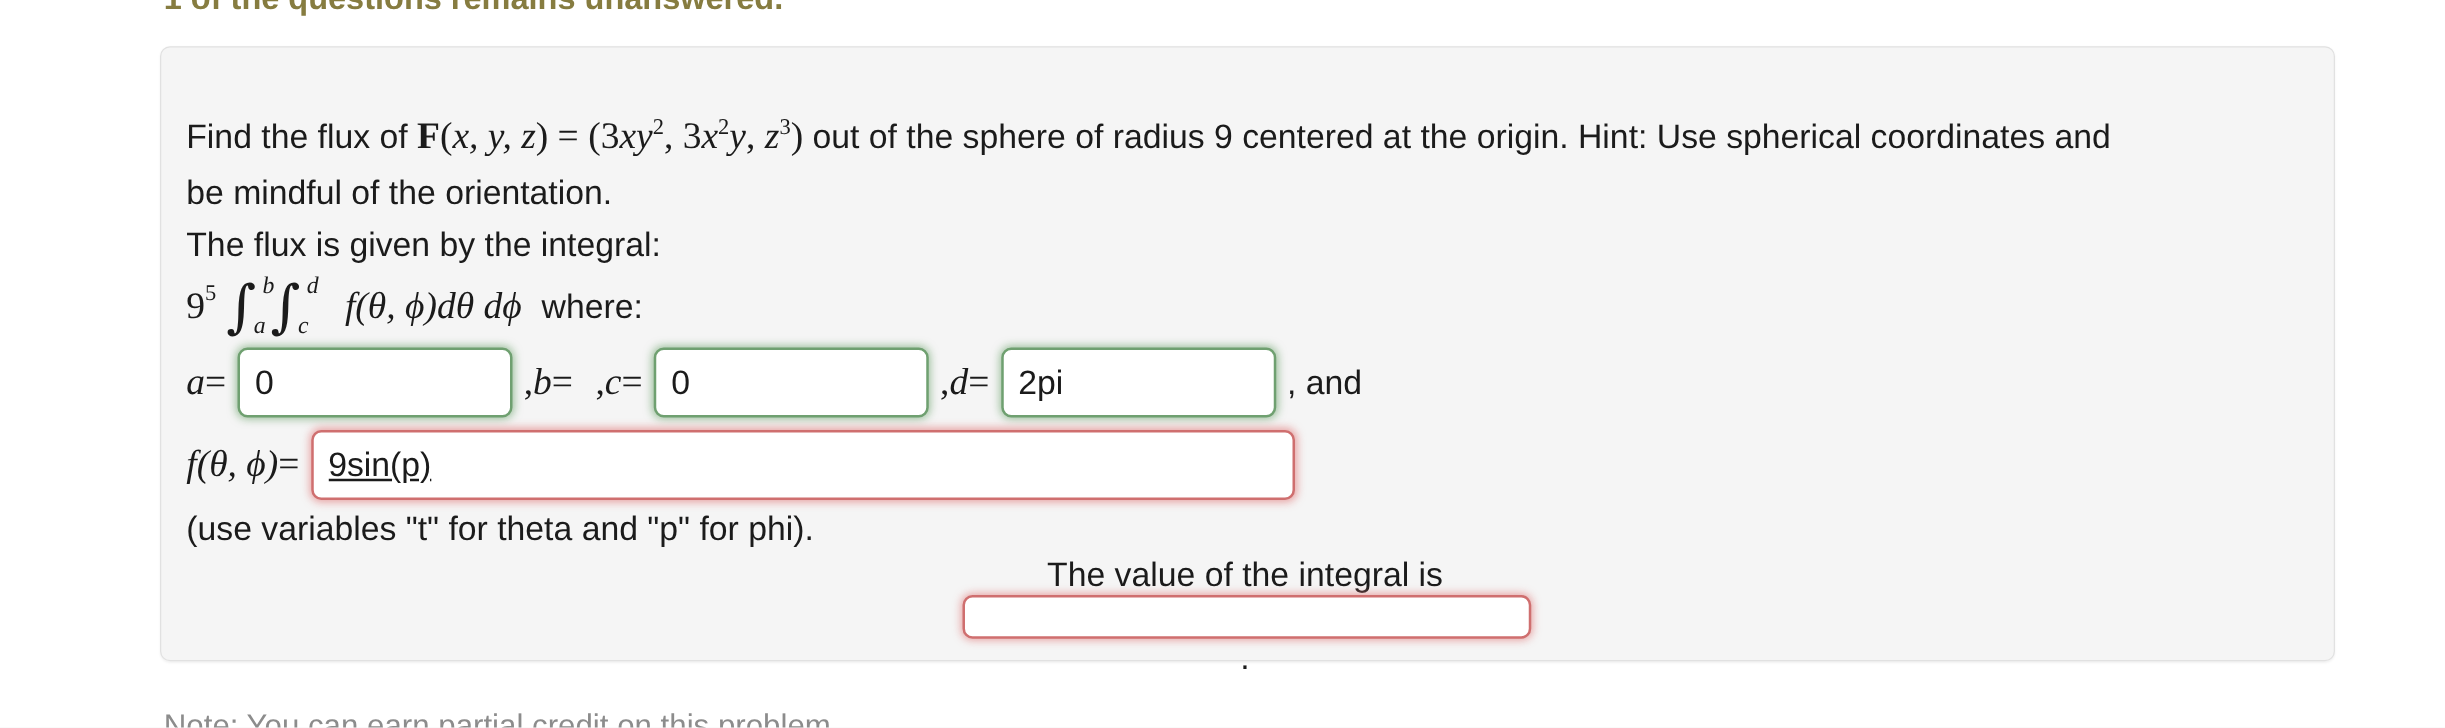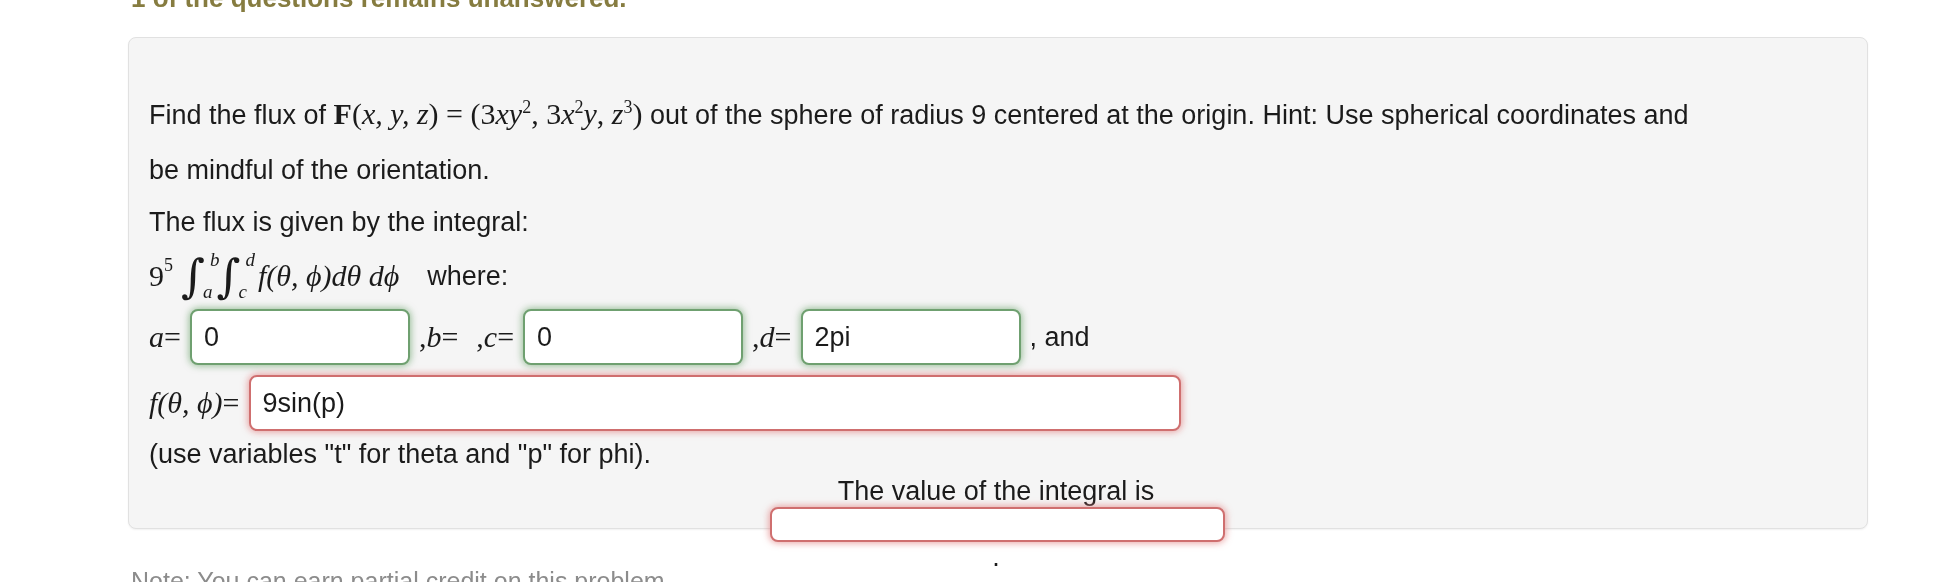--- a/index.html
+++ b/index.html
@@ -28,63 +28,63 @@
   .card {
     position: absolute; left: 128px; top: 37px;
     width: 1740px; height: 492px;
     background: #f5f5f5;
     border: 1px solid #e1e1e1;
     border-radius: 8px;
     box-shadow: 0 1px 2px rgba(0,0,0,0.06);
   }
   .card-content { padding: 50px 24px 0 20px; font-size: 27px; }
 
-  .line { line-height: 52px; white-space: nowrap; }
+  .line { line-height: 42px; white-space: nowrap; }
   .hint-line { line-height: 32px; margin-top: 6px; }
 
   
   .mi { font-family: "Liberation Serif", "DejaVu Serif", serif; font-style: italic; font-size: 30px; }
   .mn, .mo { font-family: "Liberation Serif", "DejaVu Serif", serif; font-style: normal; font-size: 30px; }
   .mbf { font-family: "Liberation Serif", "DejaVu Serif", serif; font-weight: 700; font-size: 30px; }
   .msup { font-family: "Liberation Serif", "DejaVu Serif", serif; font-style: normal;
           font-size: 18px; position: relative; top: -11px; }
 
   .integral-line { display: flex; align-items: center; height: 56px; white-space: nowrap; }
   .coeff { display: inline-flex; align-items: flex-start; margin-right: 8px; }
   .coeff .msup { top: -4px; }
   .integral-unit { display: inline-flex; align-items: center; margin-right: 4px; }
   .int-sign { font-family: "DejaVu Serif", serif; font-size: 46px; line-height: 46px; }
   .limits { display: inline-flex; flex-direction: column; justify-content: space-between;
             height: 54px; font-family: "Liberation Serif", "DejaVu Serif", serif;
             font-style: italic; font-size: 19px; margin-left: -2px; }
   .lim-up { transform: translateX(7px); }
   .lim-lo { transform: translateX(0px); }
-  .integrand { margin-left: 6px; }
-  .where-label { margin-left: 28px; }
+  .integrand { margin-left: 24px; }
+  .where-label { margin-left: 16px; }
 
   .answers-row { display: flex; align-items: center; height: 58px; margin-top: 4px; white-space: nowrap; }
   .f-row { margin-top: 8px; }
   .math-label { display: inline-flex; align-items: baseline; margin-right: 9px; }
   .after-box { margin-left: 9px; }
 
   .answer {
     height: 56px; background: #ffffff; border-radius: 8px;
     font-family: "Liberation Sans", sans-serif; font-size: 27px; color: #1b1b1b;
     padding: 0 12px; outline: none;
   }
   .answer.correct {
     border: 2px solid #6fa070;
     box-shadow: 0 0 7px 1px rgba(120, 170, 120, 0.75);
   }
   .answer.incorrect {
     border: 2px solid #cf6f6f;
     box-shadow: 0 0 7px 1px rgba(225, 130, 130, 0.75);
   }
   .w-small { width: 220px; }
-  .w-wide  { width: 932px; }
+  .w-wide  { width: 787px; text-decoration: underline; }
   .w-value { width: 455px; }
 
   .value-row { display: flex; align-items: center; height: 56px; margin-top: 6px; white-space: nowrap; flex-direction: column; }
   .value-row .answer { margin: 0 10px 0 12px; }
 </style>
 </head>
 <body>
 
 <div class="top-notice">1 of the questions remains unanswered.</div>
 

